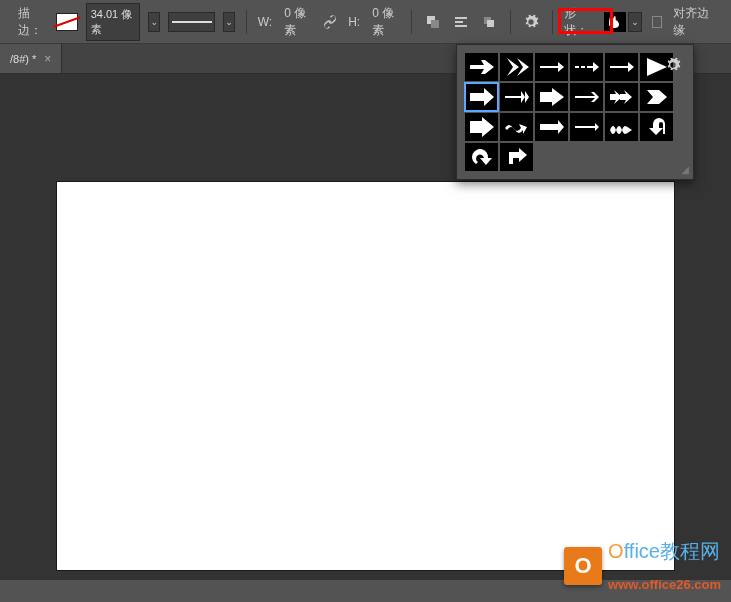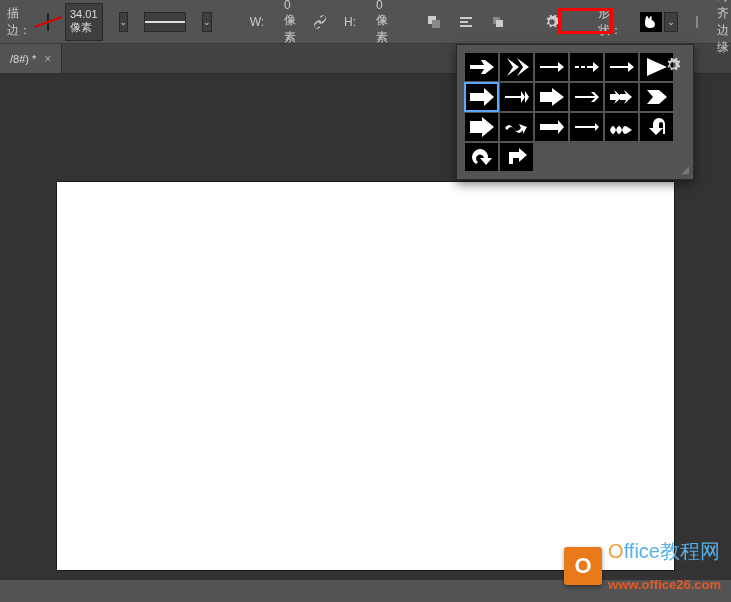--- a/index.html
+++ b/index.html
@@ -11,22 +11,22 @@
       font-size: 12px;
       color: #ccc;
       overflow: hidden;
       position: relative;
     }
     .toolbar {
       height: 44px;
       background: #535353;
       display: flex;
       align-items: center;
-      padding: 0 7px;
-      gap: 16px;
+      padding: 0 18px;
+      gap: 8px;
       border-bottom: 1px solid #3a3a3a;
     }
     .tb-label { color: #ccc; font-size: 12px; }
     .stroke-swatch {
       width: 26px; height: 18px;
       background: #fff;
       border: 1px solid #222;
       display: inline-flex;
       align-items: center;
       justify-content: center;

